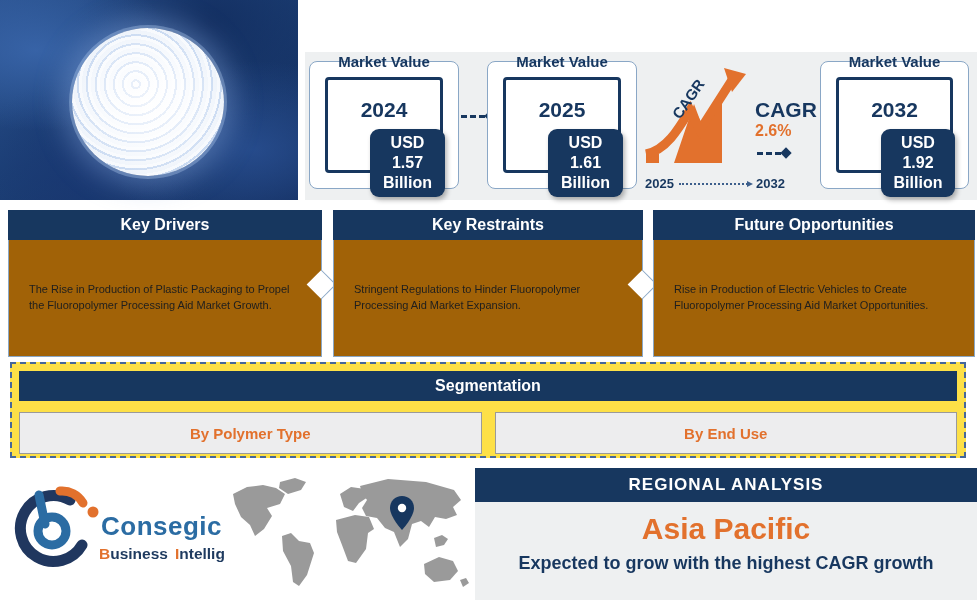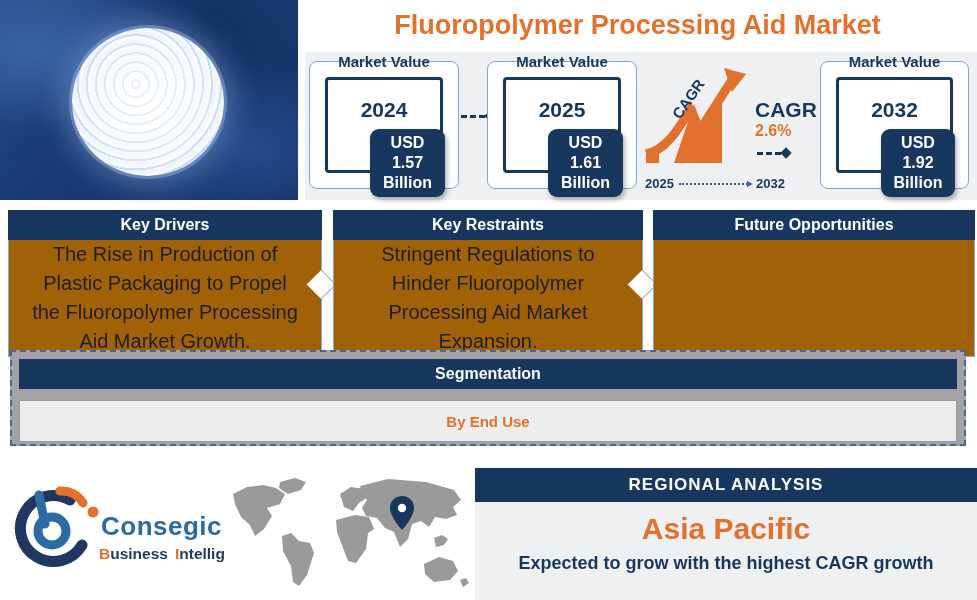--- a/index.html
+++ b/index.html
@@ -58,30 +58,30 @@
   .cagr-year{color:var(--navy); font-size:13px; font-weight:bold;}
   .dotline{flex:1; border-top:2px dotted #3d5f8c; position:relative; height:0;}
   .dotline:after{content:""; position:absolute; right:-2px; top:-4px; border-left:6px solid #3d5f8c;
     border-top:3px solid transparent; border-bottom:3px solid transparent;}
 
   
   .insight{position:absolute; top:210px; height:147px; background:#a16207; border:1px solid var(--steel);}
   .insight-h{height:30px; margin:-1px -1px 0; background:var(--navy); color:#fff;
     display:flex; align-items:center; justify-content:center; font-size:16px; font-weight:bold;}
   .insight-b{height:116px; display:flex; align-items:center; justify-content:center;
-    padding:0 20px; text-align:center; color:var(--text-dark); font-size:20px; line-height:1.45;}
+    padding:0 20px; color:var(--text-dark); font-size:11px; line-height:1.45;}
   #insight-drivers{left:8px; width:314px;}
   #insight-restraints{left:333px; width:310px;}
   #insight-opportunities{left:653px; width:322px;}
   .chev{position:absolute; right:-11px; top:63px; width:21px; height:21px; background:#fff;
     border-top:1.5px solid var(--steel); border-right:1.5px solid var(--steel); transform:rotate(45deg);}
 
   
-  #segmentation{position:absolute; left:10px; top:350px; width:956px; height:96px;
-    border:2px dashed #46679a; background:#a3a3a3; padding:7px 7px 0;}
+  #segmentation{position:absolute; left:10px; top:362px; width:956px; height:96px;
+    border:2px dashed #46679a; background:#fde047; padding:7px 7px 0;}
   #seg-header{height:30px; background:var(--navy); color:#fff; display:flex; align-items:center;
     justify-content:center; font-size:16px; font-weight:bold;}
   #seg-row{display:flex; gap:13px; margin-top:11px;}
   .seg-box{flex:1; height:42px; background:var(--seg-bg); border:1px solid var(--seg-border);
     display:flex; align-items:center; justify-content:center;
     color:var(--orange); font-size:15px; font-weight:bold;}
 
   
   #logo{position:absolute; left:10px; top:482px;}
   #world-map{position:absolute; left:228px; top:474px;}
@@ -95,21 +95,20 @@
 </style>
 </head>
 <body>
 
 <div id="canvas">
 
   <div id="hero-photo">
     <div id="pellet-circle"></div>
   </div>
 
-  <h1 id="main-title">Fluoropolymer Processing Aid Market</h1>
 
   <div id="market-strip"></div>
 
   <div class="mv-box" id="mv-2024">
     <div class="mv-inner">
       <div class="mv-label">Market Value</div>
       <div class="mv-year">2024</div>
       <div class="mv-pill">
         <div>USD 1.57</div>
         <div>Billion</div>
@@ -172,25 +171,27 @@
     <div class="insight-b">The Rise in Production of Plastic Packaging to Propel the Fluoropolymer Processing Aid Market Growth.</div>
     <div class="chev"></div>
   </div>
   <div class="insight" id="insight-restraints">
     <div class="insight-h">Key Restraints</div>
     <div class="insight-b">Stringent Regulations to Hinder Fluoropolymer Processing Aid Market Expansion.</div>
     <div class="chev"></div>
   </div>
   <div class="insight" id="insight-opportunities">
     <div class="insight-h">Future Opportunities</div>
+    <div class="insight-b">Rise in Production of Electric Vehicles to Create Fluoropolymer Processing Aid Market Opportunities.</div>
   </div>
 
   <div id="segmentation">
     <div id="seg-header">Segmentation</div>
     <div id="seg-row">
+      <div class="seg-box">By Polymer Type</div>
       <div class="seg-box">By End Use</div>
     </div>
   </div>
 
   <svg id="logo" width="215" height="105" viewBox="0 0 215 105">
     <path d="M60,18 A33,33 0 1 0 72,63" stroke="#20375f" stroke-width="11" fill="none" stroke-linecap="round"></path>
     <circle cx="42" cy="49" r="14" stroke="#2b6ca3" stroke-width="9" fill="none"></circle>
     <line x1="29" y1="13" x2="35" y2="42" stroke="#2b6ca3" stroke-width="9" stroke-linecap="round"></line>
     <path d="M50,9 A24,24 0 0 1 73,21" stroke="#e2712d" stroke-width="9" fill="none" stroke-linecap="round"></path>
     <circle cx="83" cy="30" r="5.5" fill="#e2712d"></circle>

